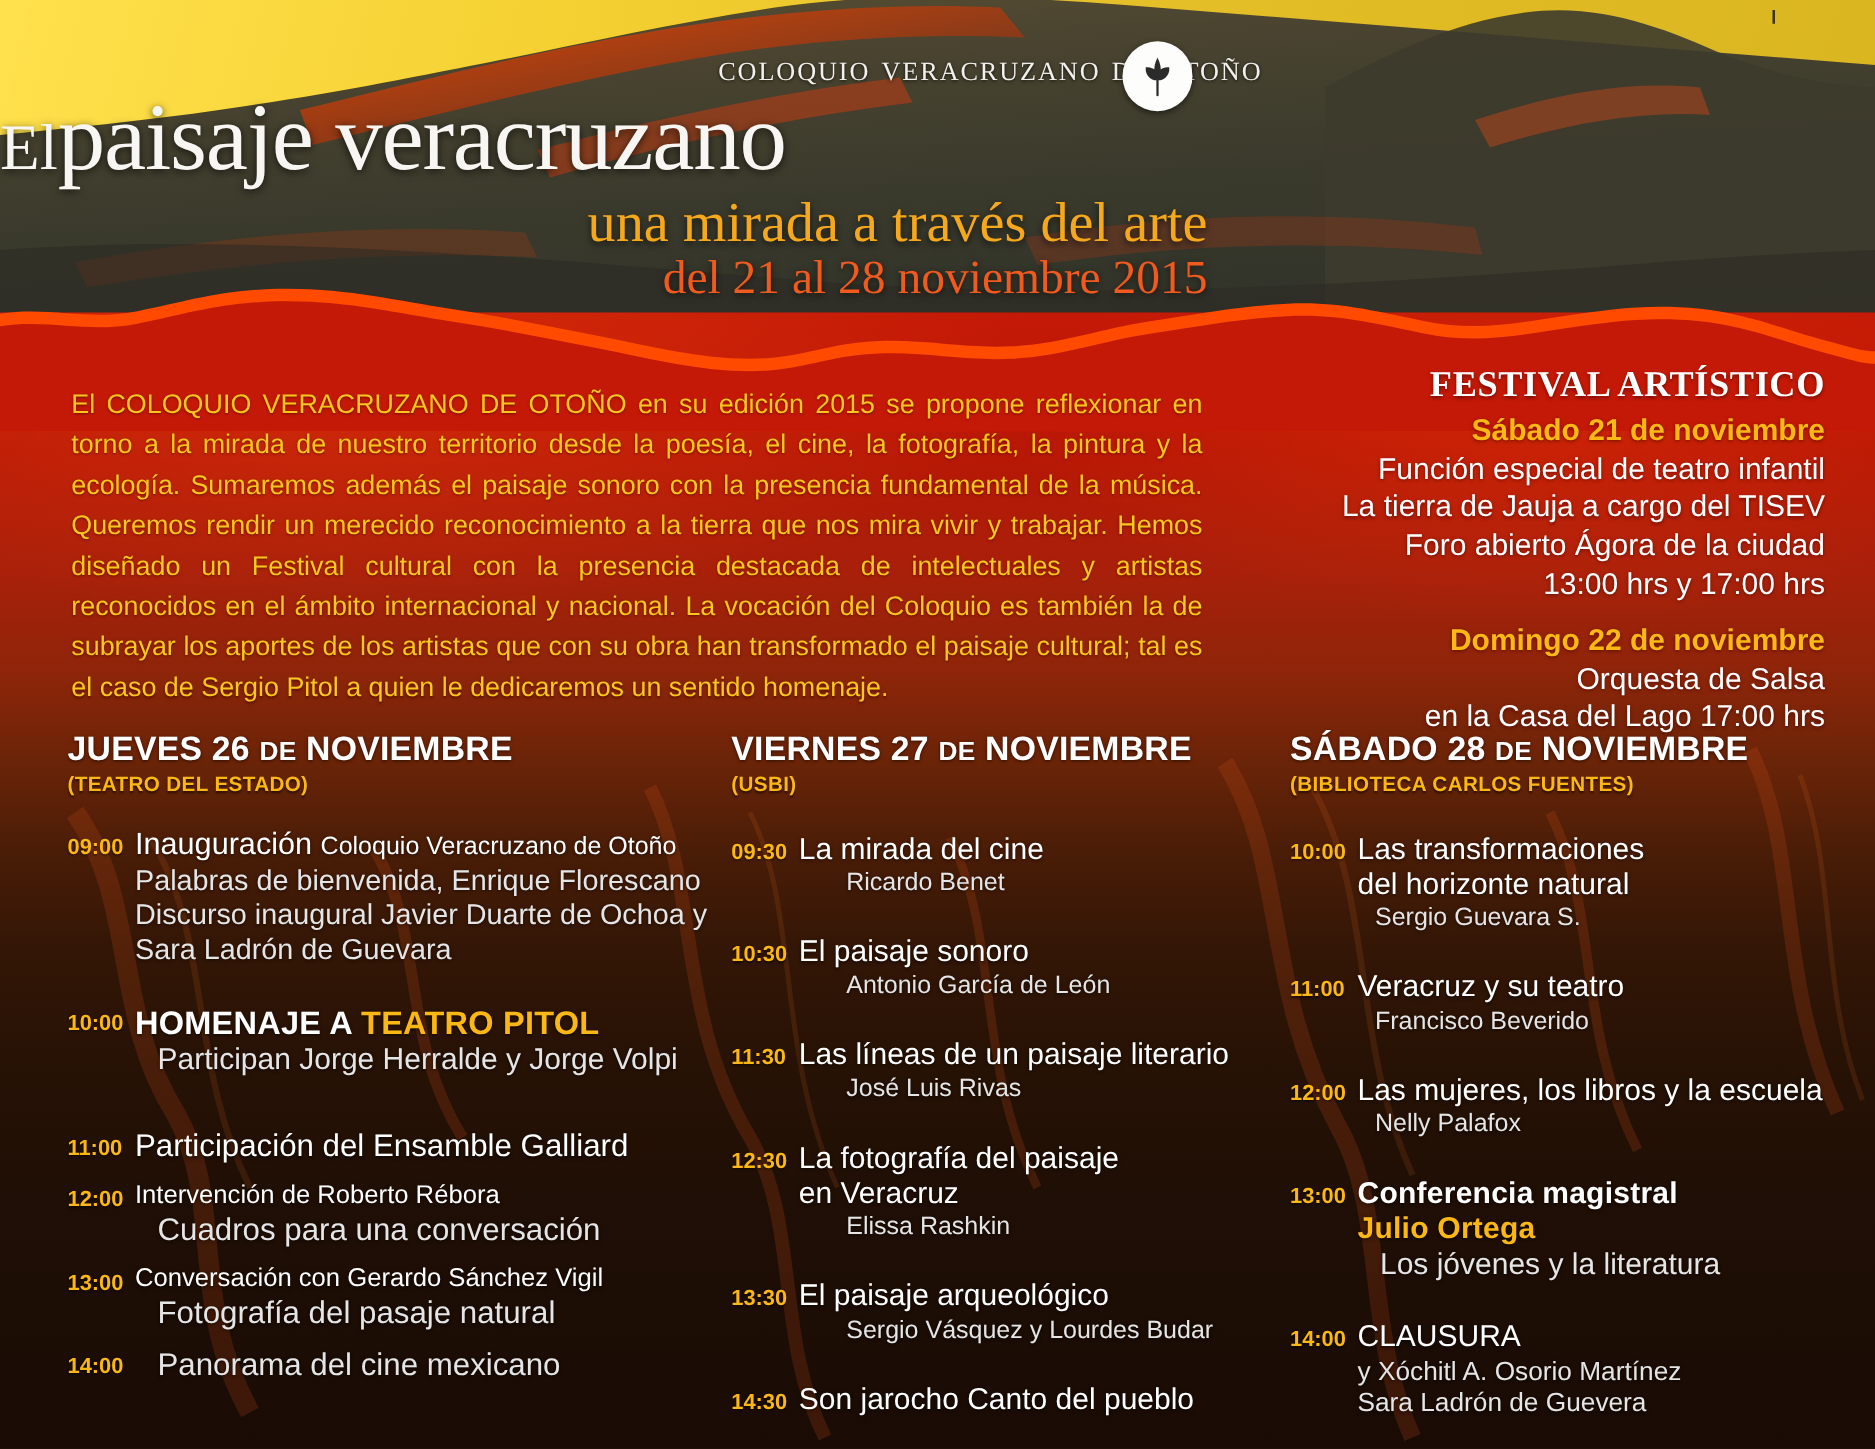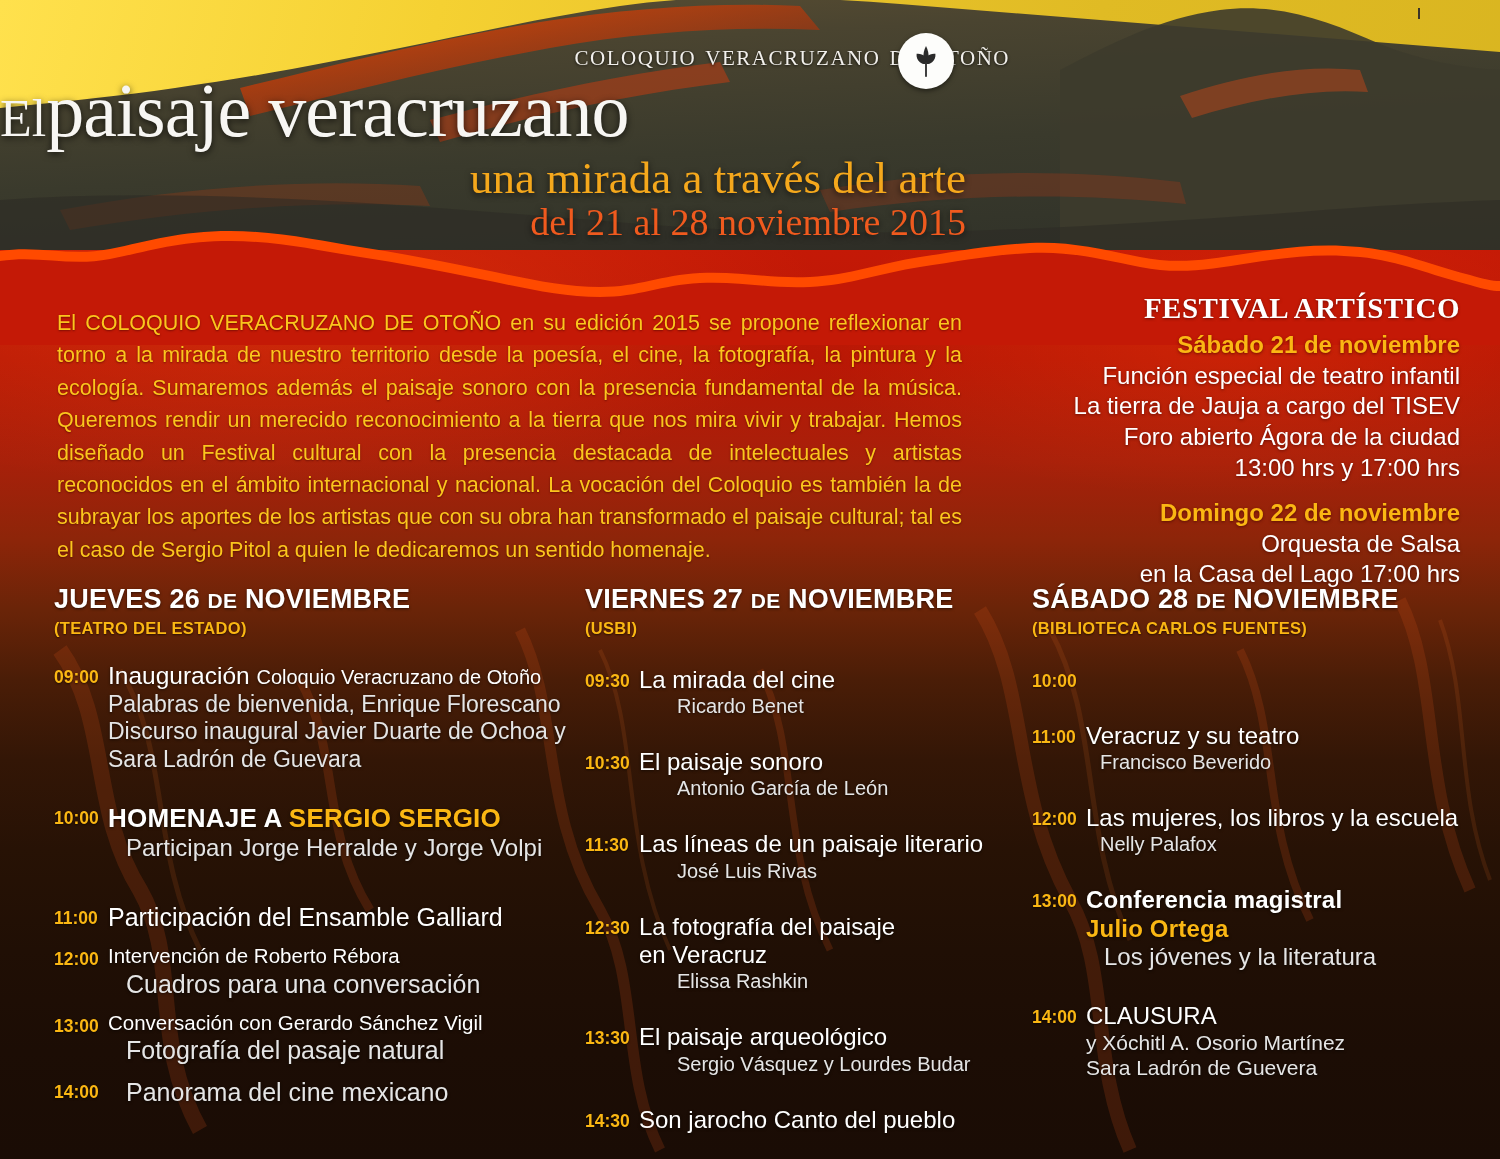--- a/index.html
+++ b/index.html
@@ -281,21 +281,21 @@
           <div class="ttl big"><span>Inauguración</span> <span class="inline-sm">Coloquio Veracruzano de Otoño</span></div>
           <div class="sub big">Palabras de bienvenida, Enrique Florescano</div>
           <div class="sub big">Discurso inaugural Javier Duarte de Ochoa y</div>
           <div class="sub big">Sara Ladrón de Guevara</div>
         </div>
       </div>
 
       <div class="item gap-xl">
         <div class="time">10:00</div>
         <div class="body">
-          <div class="ttl bold" style="font-size:26px;"><span>HOMENAJE A </span><span class="amber">SERGIO SERGIO</span></div>
+          <div class="ttl bold" style="font-size:26px;"><span>HOMENAJE A </span><span class="amber">TEATRO PITOL</span></div>
           <div class="sub big2">Participan Jorge Herralde y Jorge Volpi</div>
         </div>
       </div>
 
       <div class="item gap-s">
         <div class="time">11:00</div>
         <div class="body">
           <div class="ttl" style="font-size:25px;">Participación del Ensamble Galliard</div>
         </div>
       </div>
@@ -392,20 +392,25 @@
       <span>SÁBADO 28</span>
       <span class="de">DE</span>
       <span>NOVIEMBRE</span>
     </div>
     <div class="col-venue">(BIBLIOTECA CARLOS FUENTES)</div>
 
     <div class="items" style="margin-top:28px;">
 
       <div class="item gap-l">
         <div class="time">10:00</div>
+        <div class="body">
+          <div class="ttl">Las transformaciones</div>
+          <div class="ttl">del horizonte natural</div>
+          <div class="sub ind-s">Sergio Guevara S.</div>
+        </div>
       </div>
 
       <div class="item gap-l">
         <div class="time">11:00</div>
         <div class="body">
           <div class="ttl">Veracruz y su teatro</div>
           <div class="sub ind-s">Francisco Beverido</div>
         </div>
       </div>
 

